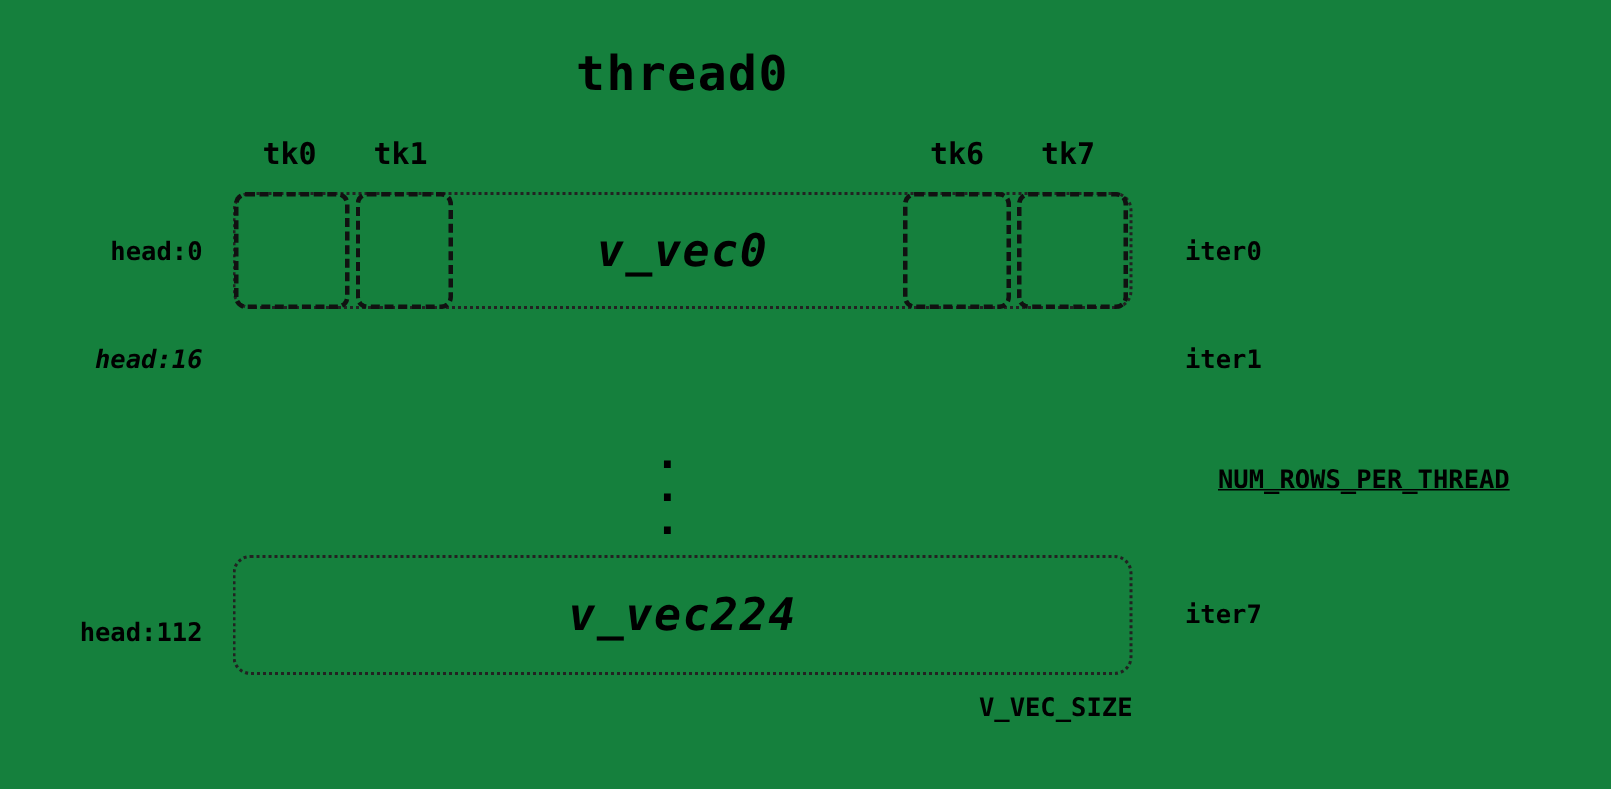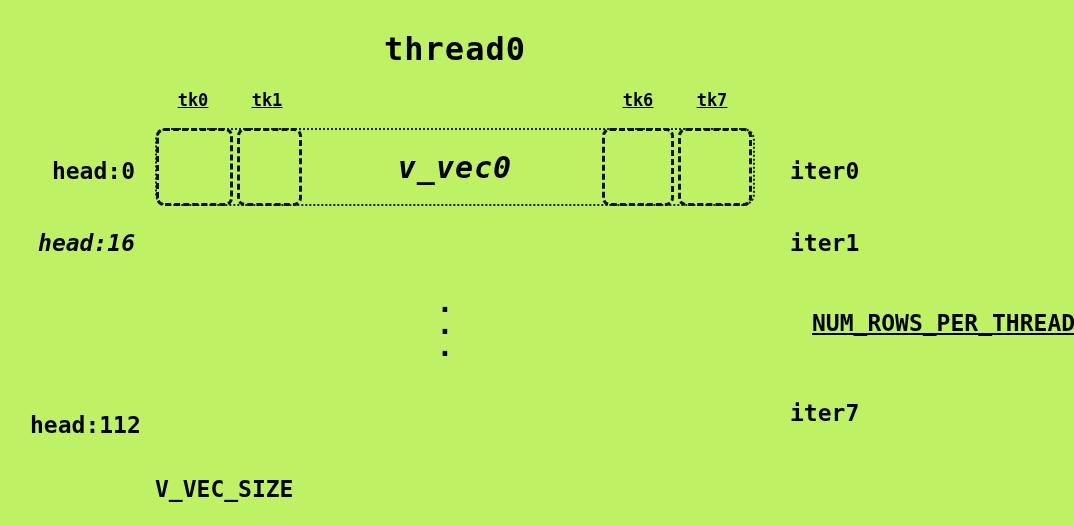--- a/index.html
+++ b/index.html
@@ -4,42 +4,41 @@
 <style>
   html, body {
     margin: 0;
     padding: 0;
     background: #ffffff;
   }
   .canvas {
     position: relative;
     width: 1074px;
     height: 526px;
-    background: #bef264;
+    background: #15803d;
     font-family: "DejaVu Sans Mono", "Liberation Mono", monospace;
     color: #000;
     overflow: hidden;
   }
   .abs { position: absolute; }
   .title {
     font-weight: bold;
     font-size: 32px;
     text-align: center;
     letter-spacing: 1px;
   }
   .lbl {
     font-weight: bold;
-    font-size: 23px;
+    font-size: 17px;
     white-space: nowrap;
   }
   .tk-lbl {
     font-weight: bold;
-    font-size: 17px;
+    font-size: 20px;
     text-align: center;
-    text-decoration: underline;
   }
   .row-box {
     box-sizing: border-box;
     border: 2px dotted #222;
     border-radius: 12px;
     display: flex;
     align-items: center;
     justify-content: center;
   }
   .vec-lbl {
@@ -95,17 +94,20 @@
   <div class="abs lbl head-lbl" style="left:30px; top:230px; width:105px;font-style:italic;">head:16</div>
   <div class="abs lbl iter-lbl" style="left:778px; top:230px; width:100px;">iter1</div>
 
   <div class="abs ellipsis" style="left:425px; top:292px; width:40px;">.
 .
 .</div>
 
   <div class="abs lbl" style="left:812px; top:310px; width:250px;text-decoration:underline;">NUM_ROWS_PER_THREAD</div>
 
   <div class="abs lbl head-lbl" style="left:30px; top:412px; width:105px;">head:112</div>
+  <div class="abs row-box" style="left:155px; top:370px; width:600px; height:80px;">
+    <span class="vec-lbl">v_vec224</span>
+  </div>
   <div class="abs lbl iter-lbl" style="left:778px; top:400px; width:100px;">iter7</div>
 
-  <div class="abs lbl" style="left:155px; top:476px; width:600px; text-align:left;">V_VEC_SIZE</div>
+  <div class="abs lbl" style="left:155px; top:462px; width:600px; text-align:right;">V_VEC_SIZE</div>
 
 </div>
 
 </body></html>

